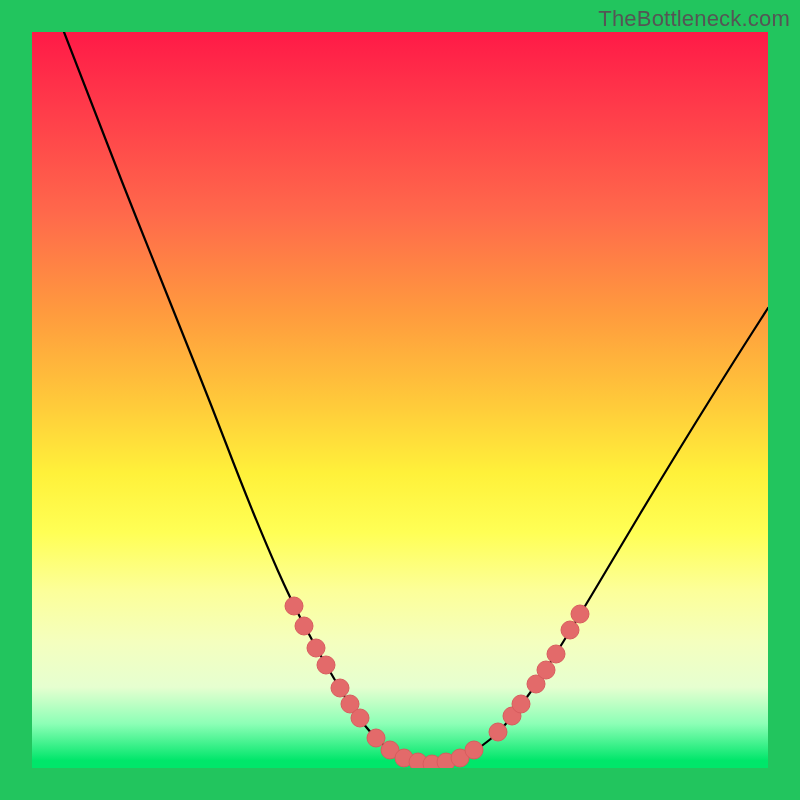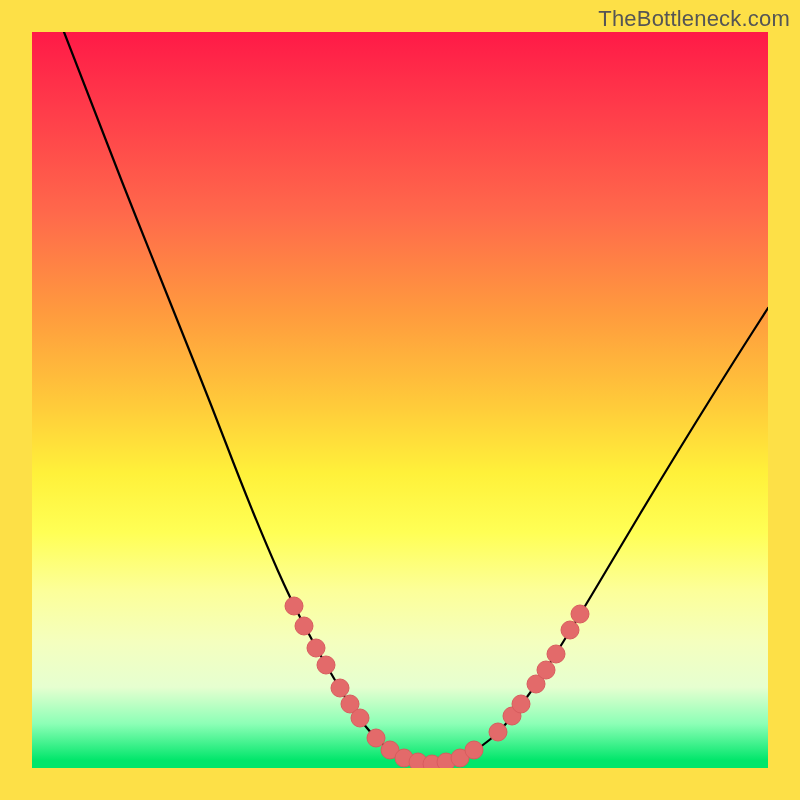--- a/index.html
+++ b/index.html
@@ -10,21 +10,21 @@
     background: #000;
     overflow: hidden;
     font-family: Arial, Helvetica, sans-serif;
   }
   .frame {
     position: absolute;
     left: 0;
     top: 0;
     width: 800px;
     height: 800px;
-    background: #fde047;
+    background: #22c55e;
   }
   .plot {
     position: absolute;
     left: 32px;
     top: 32px;
     width: 736px;
     height: 736px;
     background: linear-gradient(
       to bottom,
       #ff1a47 0%,

